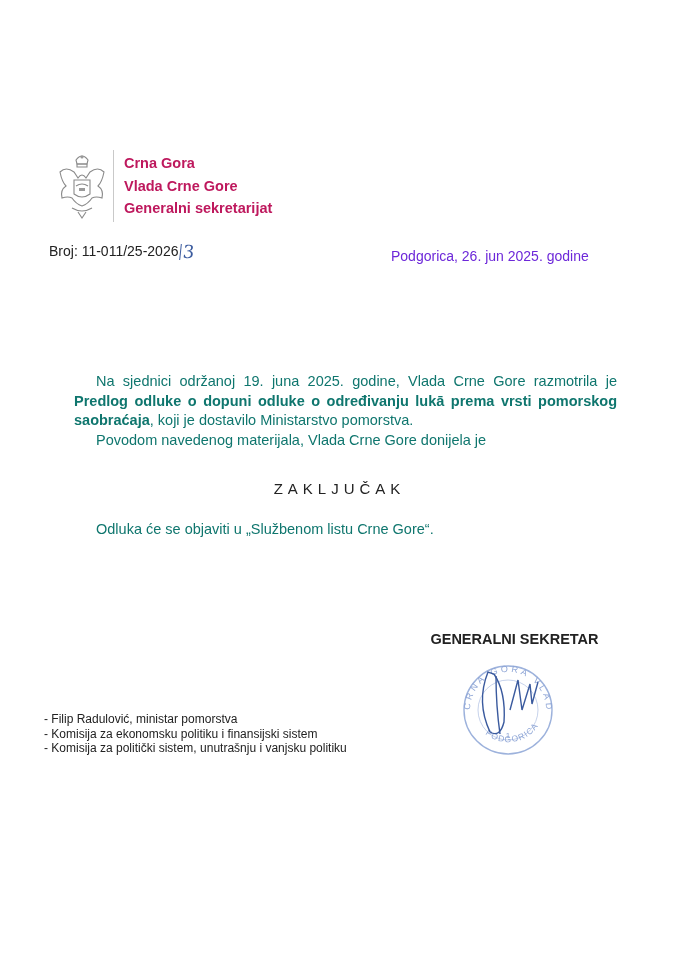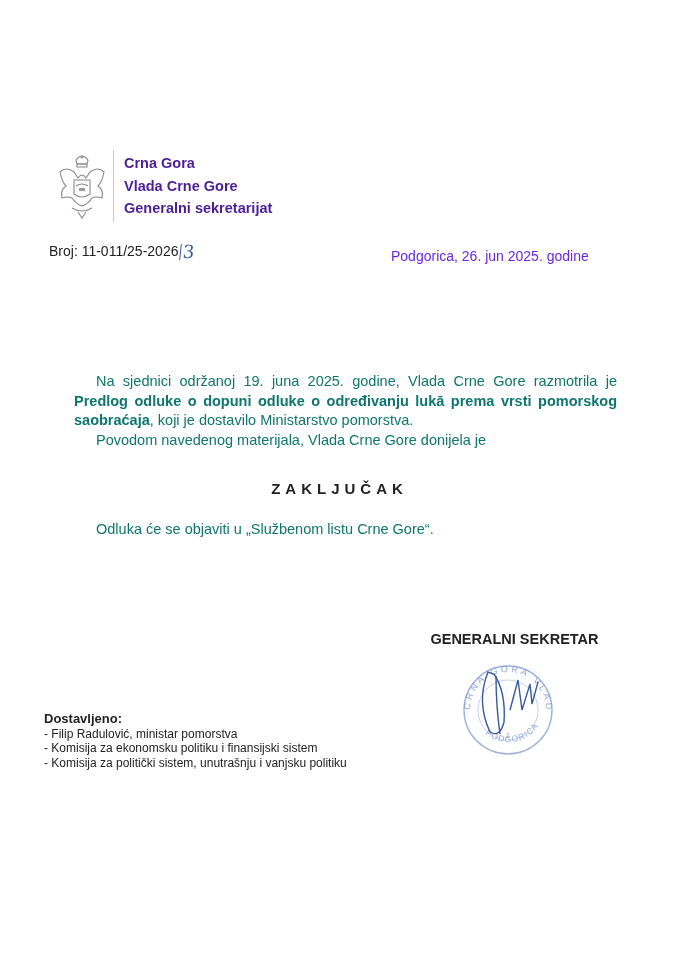--- a/index.html
+++ b/index.html
@@ -3,28 +3,28 @@
   <meta charset="utf-8">
   <style>
     html, body { margin: 0; padding: 0; }
     body {
       width: 679px; height: 960px; background: #ffffff; position: relative; overflow: hidden;
       font-family: "Liberation Sans", sans-serif; color: #1e1e1e;
     }
     .abs { position: absolute; }
     .header-logo { left: 52px; top: 150px; width: 60px; height: 72px; }
     .header-divider { left: 113px; top: 150px; width: 1px; height: 72px; background: #c9c9c9; }
-    .header-lines { left: 124px; top: 152px; font-size: 14.5px; font-weight: bold; line-height: 22.5px; color: #4c1d95; }
+    .header-lines { left: 124px; top: 152px; font-size: 14.5px; font-weight: bold; line-height: 22.5px; color: #be185d; }
     .ref-number { left: 49px; top: 243px; font-size: 14px; color: #222; }
     .ref-hand { display: inline-block; color: #3a5a9e; font-family: "DejaVu Serif", serif; font-size: 18px; margin-left: 2px; transform: skewX(-6deg); border-left: 1.4px solid #3a5a9e; padding-left: 2px; line-height: 16px; vertical-align: -2px; }
     .place-date { left: 391px; top: 248px; font-size: 14px; color: #6d28d9; }
     .body-text { left: 74px; width: 543px; font-size: 14.5px; line-height: 19.5px; color: #0f766e; }
     .p1 { top: 372px; text-align: justify; text-align-last: left; }
     .indent { display: inline-block; width: 22px; }
-    .title { left: 0; width: 679px; top: 480px; text-align: center; font-size: 15px; font-weight: bold; letter-spacing: 5px; color: #222; }
+    .title { left: 0; width: 679px; top: 480px; text-align: center; font-size: 15px; font-weight: normal; letter-spacing: 5px; color: #222; }
     .p2 { top: 520px; }
     .sig-title { left: 412px; top: 630px; width: 205px; text-align: center; font-size: 14.5px; font-weight: bold; line-height: 18px; color: #222; }
     .stamp { left: 452px; top: 658px; width: 112px; height: 100px; }
     .dist { left: 44px; top: 712px; font-size: 12px; line-height: 14.5px; color: #222; }
     .dist-title { font-weight: bold; font-size: 13px; }
   </style>
 </head>
 <body>
 
 <div class="abs header-logo">
@@ -87,17 +87,16 @@
     </text>
     <g fill="none" stroke="#3a5a9e" stroke-width="1.4">
       <path d="M36 14 q-12 30 2 60 q10 6 14 -10 q2 -30 -10 -48 z"></path>
       <path d="M44 18 q0 30 4 58"></path>
       <path d="M58 52 l8 -30 l4 30 l8 -26 l2 20 l6 -22"></path>
     </g>
   </svg>
 </div>
 
 <div class="abs dist">
-  <div class="dist-title">Dostavljeno:</div>
   <div>- Filip Radulović, ministar pomorstva</div>
   <div>- Komisija za ekonomsku politiku i finansijski sistem</div>
   <div>- Komisija za politički sistem, unutrašnju i vanjsku politiku</div>
 </div>
 
 </body></html>

